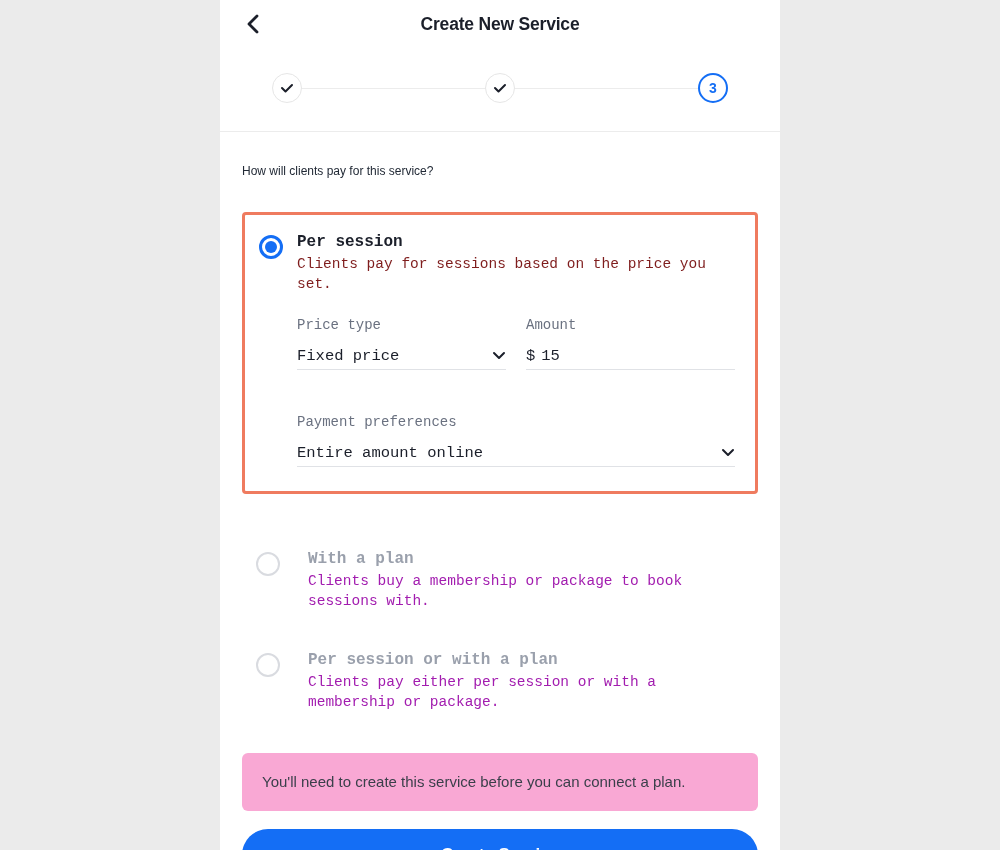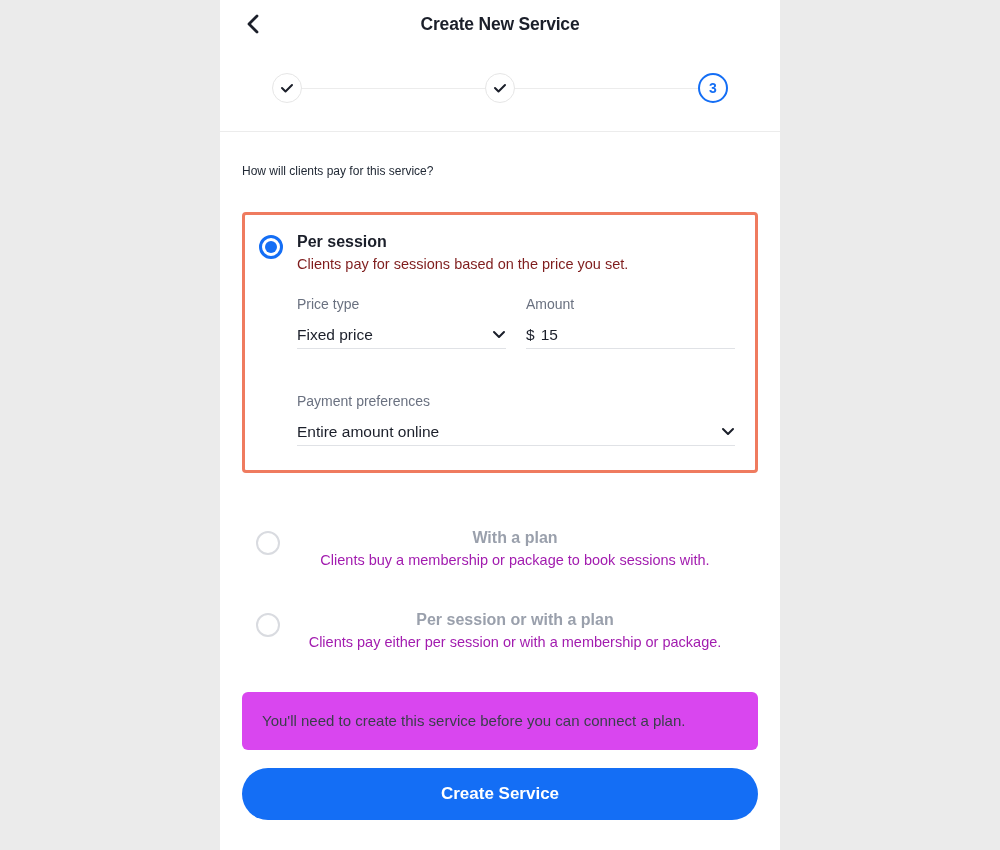--- a/index.html
+++ b/index.html
@@ -123,21 +123,21 @@
     content: '';
     width: 12px;
     height: 12px;
     background: #146ef5;
     border-radius: 50%;
   }
   .radio.unselected {
     border: 2px solid #d9dbe0;
     background: #fff;
   }
-  .option-body { flex: 1; }
+  .option-body { flex: 1; font-family: Liberation Mono, monospace; }
   .option-title {
     font-size: 16px;
     font-weight: 700;
     color: #1b1f2a;
     margin-bottom: 3px;
   }
   .option-desc {
     font-size: 14.5px;
     color: #7f1d1d;
     line-height: 1.4;
@@ -170,23 +170,23 @@
   .amount-value {
     display: flex;
     gap: 6px;
     align-items: center;
   }
   .amount-prefix { color: #1b1f2a; }
   .field-full { margin-top: 44px; }
   .field-full .field-control { width: 100%; }
   .dim .option-title { color: #9aa0ac; }
   .dim .option-desc { color: #a21caf; }
-  .option-block { display: flex; gap: 12px; margin-bottom: 40px; padding-left: 14px; padding-right: 20px; text-align: center; }
+  .option-block { display: flex; gap: 28px; margin-bottom: 40px; padding-left: 14px; padding-right: 20px; }
   .notice {
-    background: #d946ef;
+    background: #f9a8d4;
     border-radius: 6px;
     padding: 18px 20px;
     font-size: 15px;
     color: #3a3f4a;
     line-height: 1.45;
     margin: 0;
   }
   .create-btn {
     margin-top: 18px;
     width: 100%;

